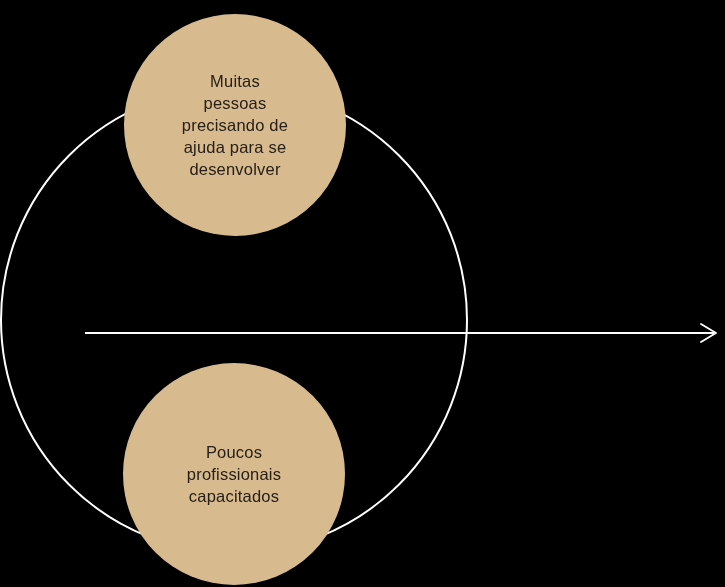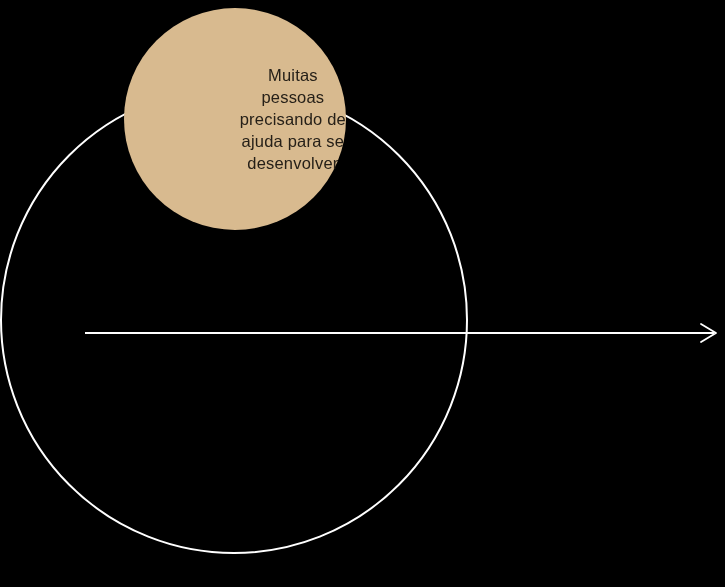--- a/index.html
+++ b/index.html
@@ -28,21 +28,21 @@
     width: 222px;
     height: 222px;
     border-radius: 50%;
     background: var(--bubble_fill, #d8ba8f);
     color: var(--text_dark, #262018);
     display: flex;
     align-items: center;
     justify-content: center;
     text-align: center;
   }
-  .bubble-top   { left: 124px; top: 8px; justify-content: flex-end;  }
+  .bubble-top   { left: 124px; top: 14px;  }
   .bubble-bottom{ left: 123px; top: 363px; }
   .bubble-label {
     white-space: pre-line;
     font-size: 16.5px;
     line-height: 1.34;
     letter-spacing: 0.2px;
     font-weight: 400;
   }
 </style>
 </head>
@@ -57,14 +57,19 @@
   </svg>
 
   <div class="bubble bubble-top">
     <span class="bubble-label">Muitas
 pessoas
 precisando de
 ajuda para se
 desenvolver</span>
   </div>
 
+  <div class="bubble bubble-bottom">
+    <span class="bubble-label">Poucos
+profissionais
+capacitados</span>
+  </div>
 
 </div>
 
 </body></html>

